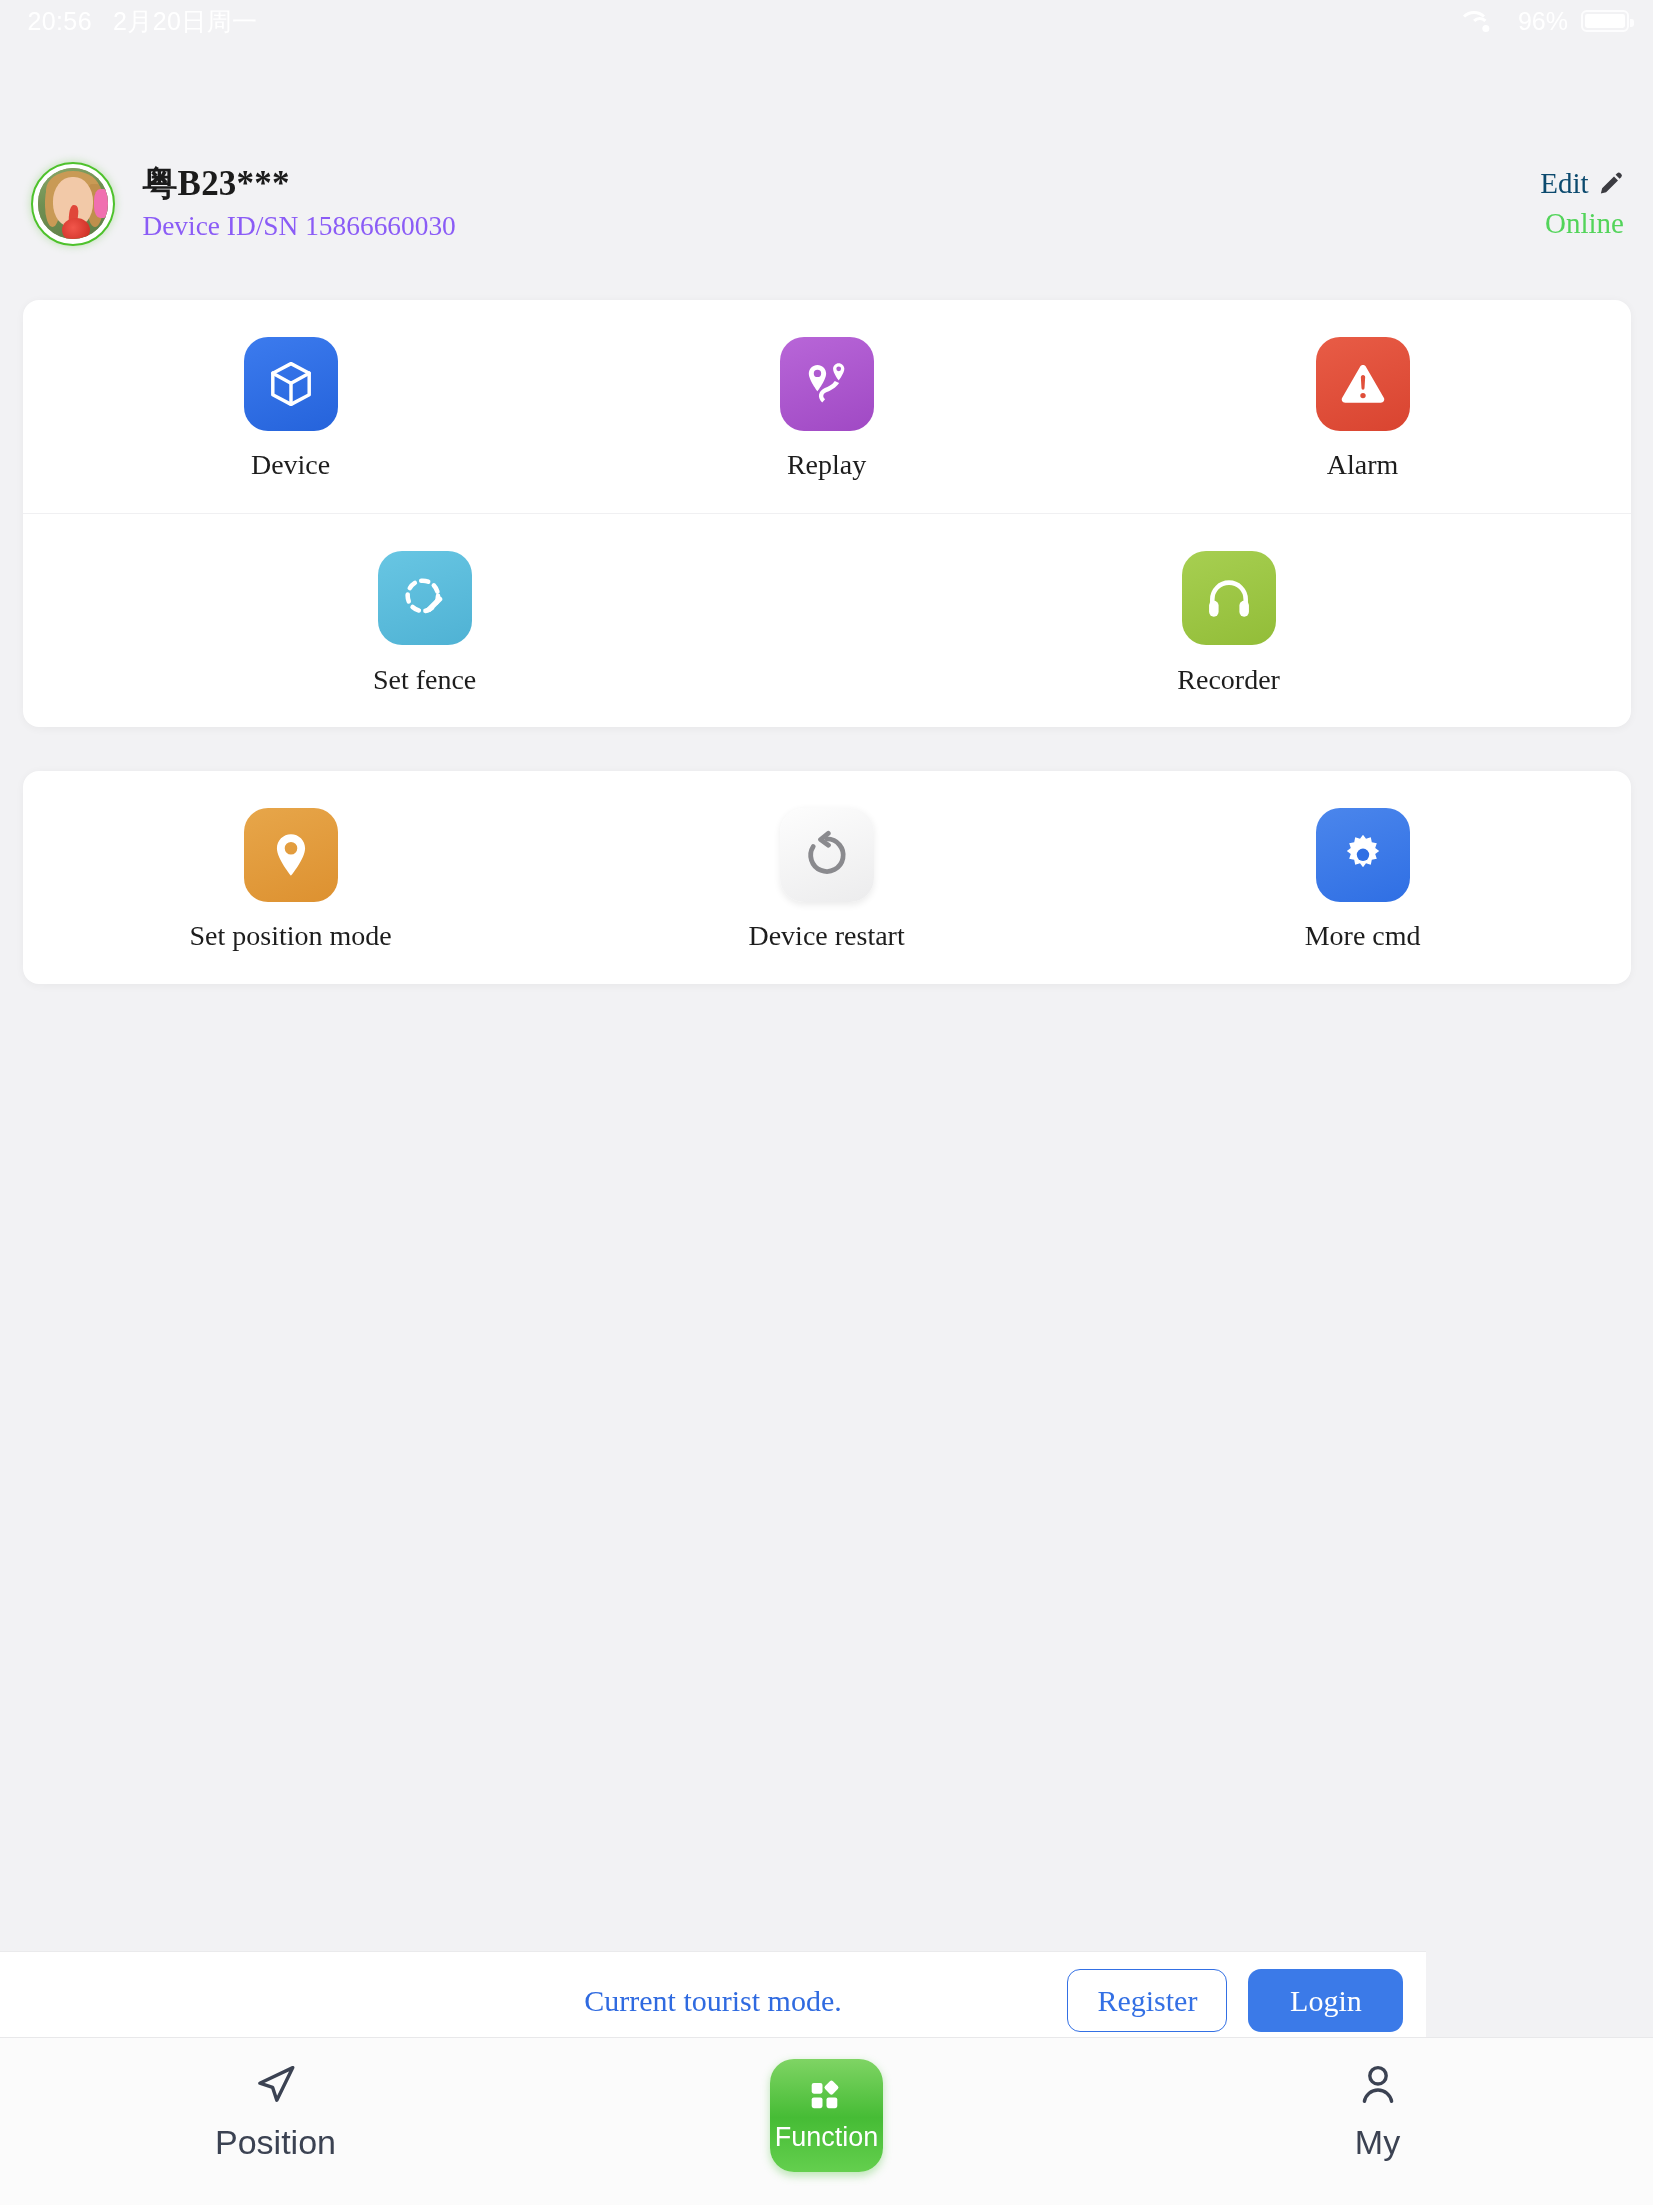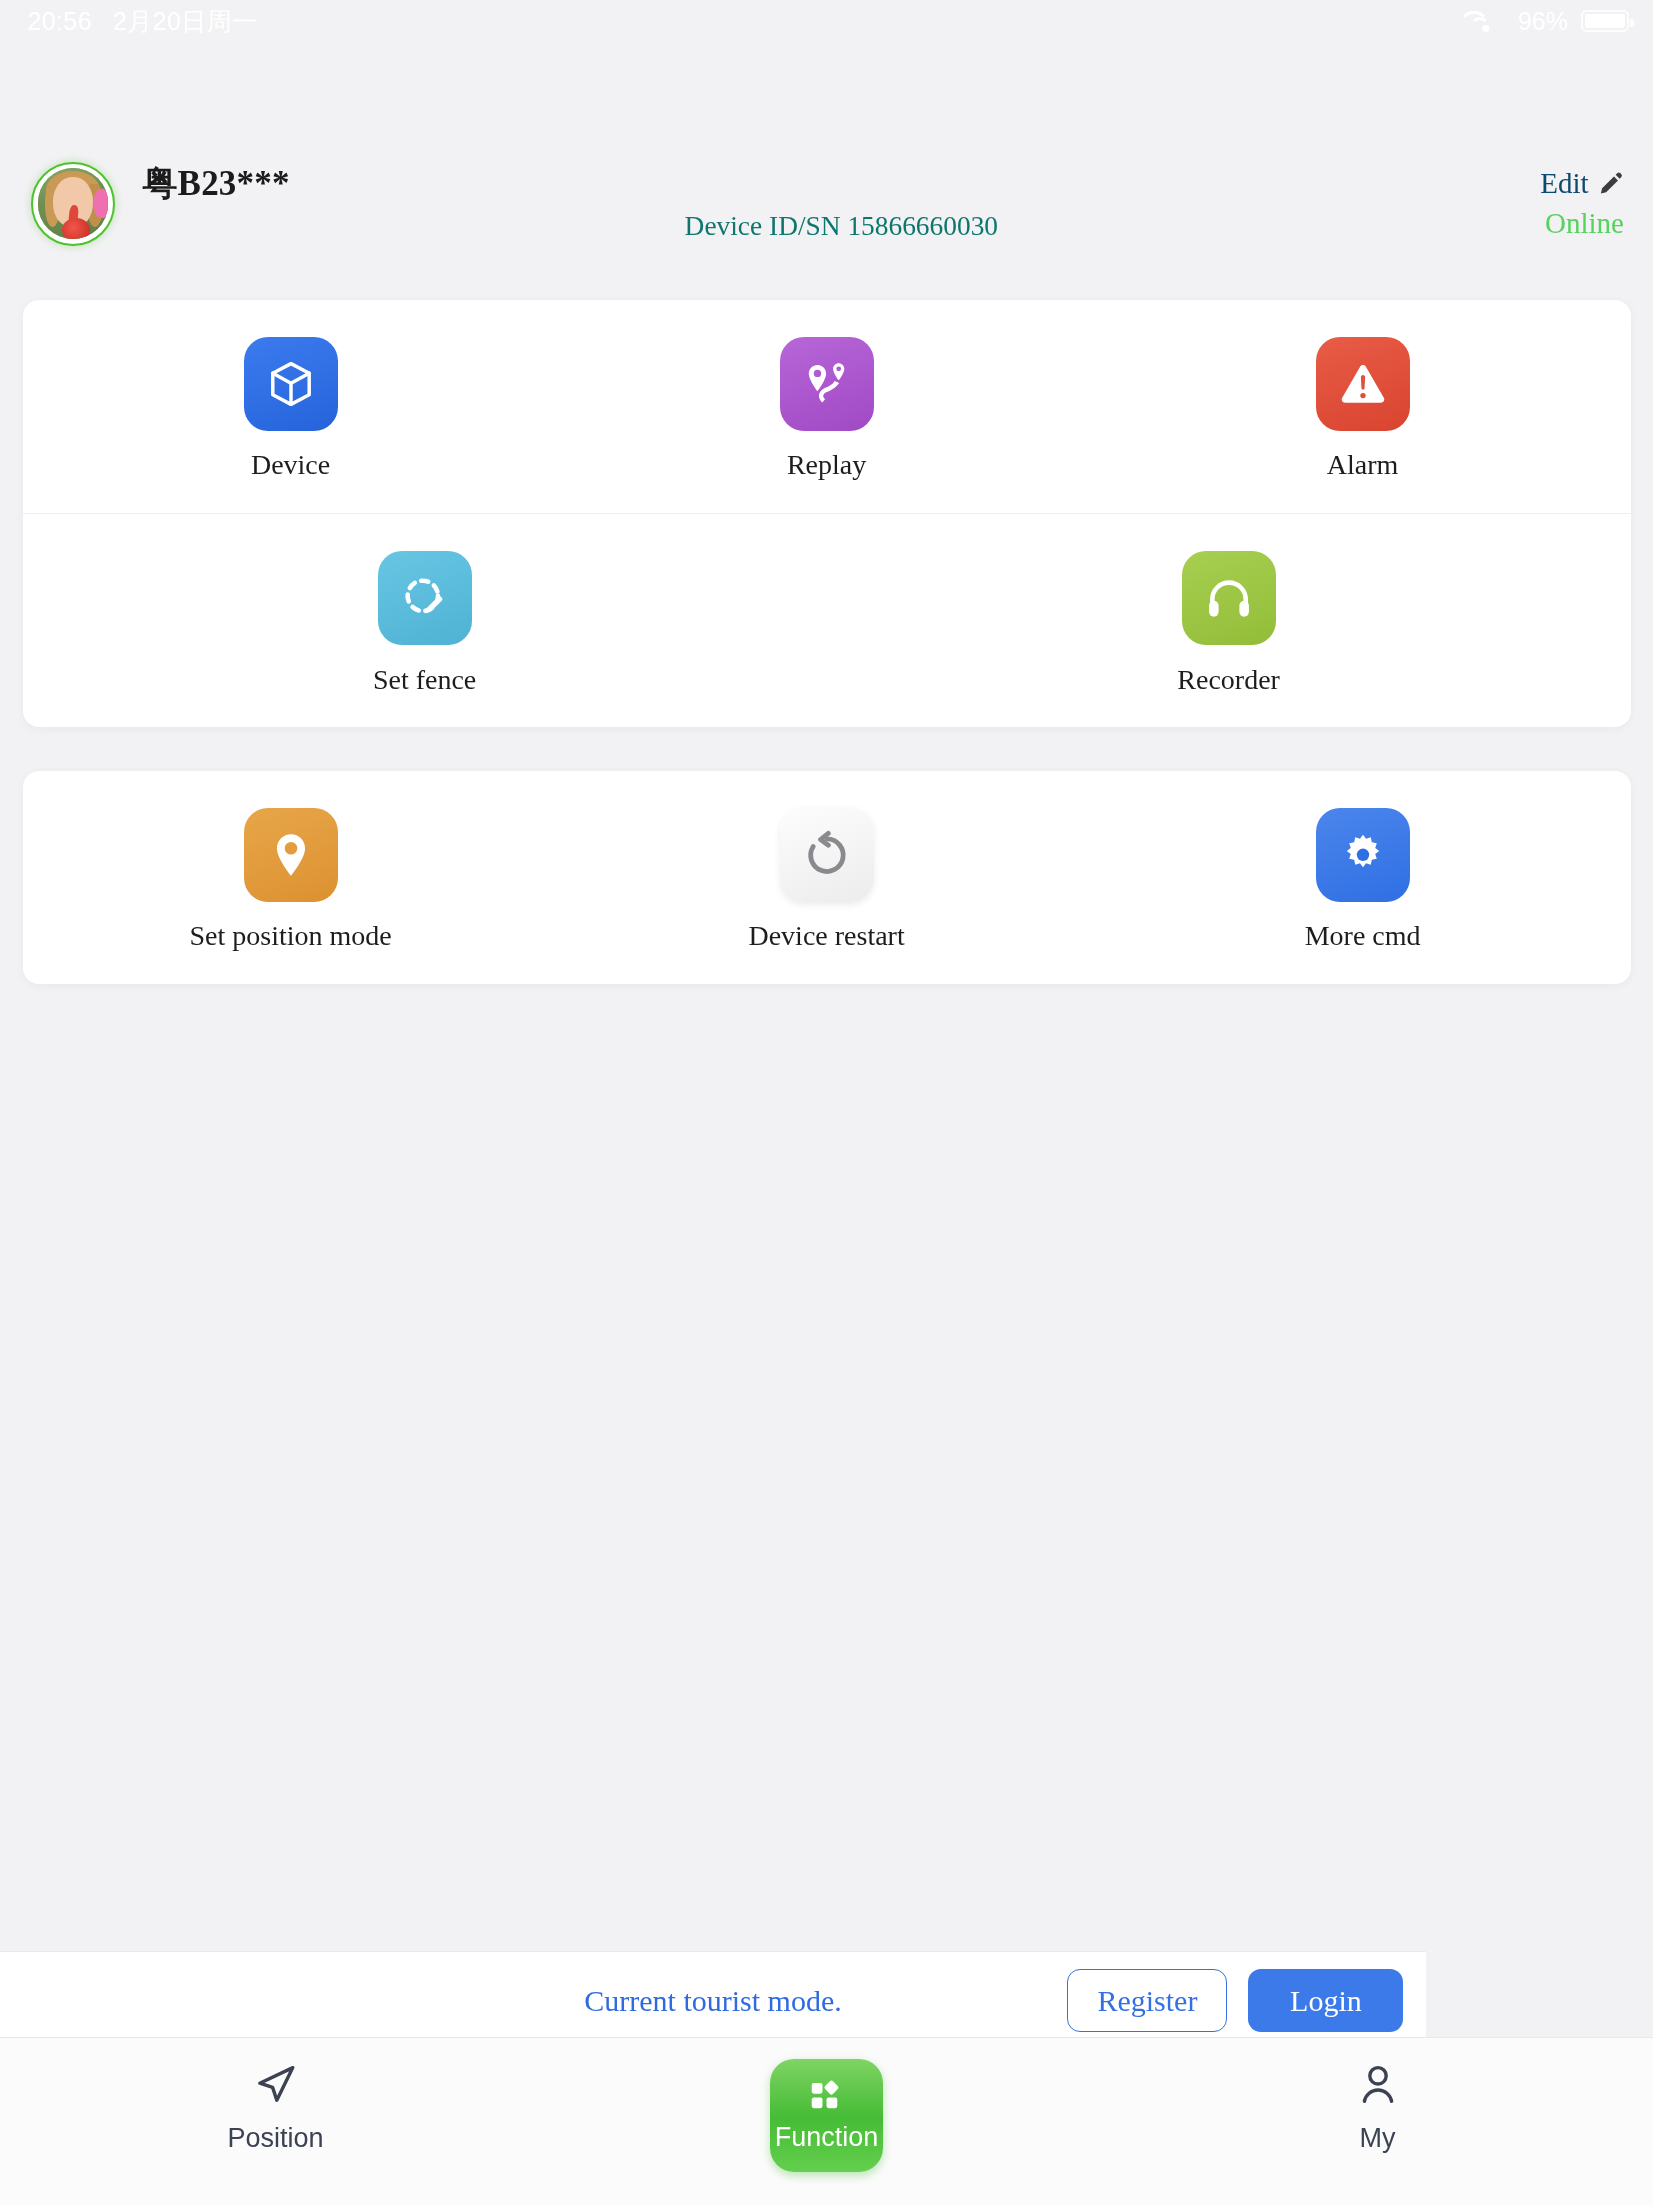--- a/index.html
+++ b/index.html
@@ -59,21 +59,21 @@
   #avatar .hair{position:absolute;left:12%;top:4%;width:76%;height:54%;border-radius:50% 50% 38% 38%;background:#c99a55;}
   #avatar .hairL{position:absolute;left:10%;top:22%;width:22%;height:62%;border-radius:40% 30% 50% 50%;background:#c99a55;}
   #avatar .hairR{position:absolute;right:8%;top:22%;width:22%;height:62%;border-radius:30% 40% 50% 50%;background:#bf8f4c;}
   #avatar .tongue{position:absolute;left:45%;top:52%;width:13%;height:30%;border-radius:40%;background:#e0473a;transform:rotate(6deg);}
   #avatar .lolly{position:absolute;left:34%;bottom:-4%;width:40%;height:34%;border-radius:50%;background:radial-gradient(circle at 40% 40%,#f2564b,#c4261c);}
   #avatar .pinkbit{position:absolute;right:-2%;top:30%;width:22%;height:40%;border-radius:40%;background:#f06fb0;}
   #device-text{ margin-left:27.4px; flex:1 1 auto; }
   #device-name{
     font-size:35px; font-weight:bold; color:#1b1b1b; line-height:1.15; letter-spacing:0.2px;
   }
-  #device-sn{ font-size:27.4px; color:#0f766e; margin-top:6.5px; line-height:1.2;text-align:center; }
+  #device-sn{ font-size:27.4px; color:#8b5cf6; margin-top:6.5px; line-height:1.2; }
   #device-right{ text-align:right; flex:0 0 auto; }
   #edit-row{ display:flex; align-items:center; justify-content:flex-end; gap:8px; }
   #edit-label{ font-size:29px; color:#0c4a6e; }
   .pencil-ico{ display:inline-block; width:27.4px; height:27.4px; }
   #online-label{ font-size:29px; color:#53d45a; margin-top:6.5px; }
 
   
   .card{
     position:absolute; left:22.6px; width:1608px;
     background:#ffffff; border-radius:16px;
@@ -119,21 +119,21 @@
   
   #tab-bar{
     position:absolute; left:0; bottom:0; width:1653px; height:168px;
     background:#fbfbfb; border-top:1.6px solid #e8e8ea;
     display:flex; align-items:flex-start;
   }
   .tab{
     flex:1 1 0; display:flex; flex-direction:column; align-items:center;
     padding-top:22.6px; font-family:"Liberation Sans", sans-serif;
   }
-  .tab-label{ font-size:27px; color:#3b4252; margin-top:11.3px; }
+  .tab-label{ font-size:34px; color:#3b4252; margin-top:11.3px; }
   #tab-function{ justify-content:center; }
   #function-chip{
     width:113px; height:113px; border-radius:24px;
     background:linear-gradient(180deg,#7fd464 0%,#46bc35 52%,#64cf4e 100%);
     box-shadow:0 3.2px 8px rgba(70,188,53,.35);
     display:flex; flex-direction:column; align-items:center; justify-content:center;
     margin-top:-1.6px;
   }
   #function-chip .tab-label{ color:#ffffff; margin-top:4.8px; font-size:27px; }
 </style>

